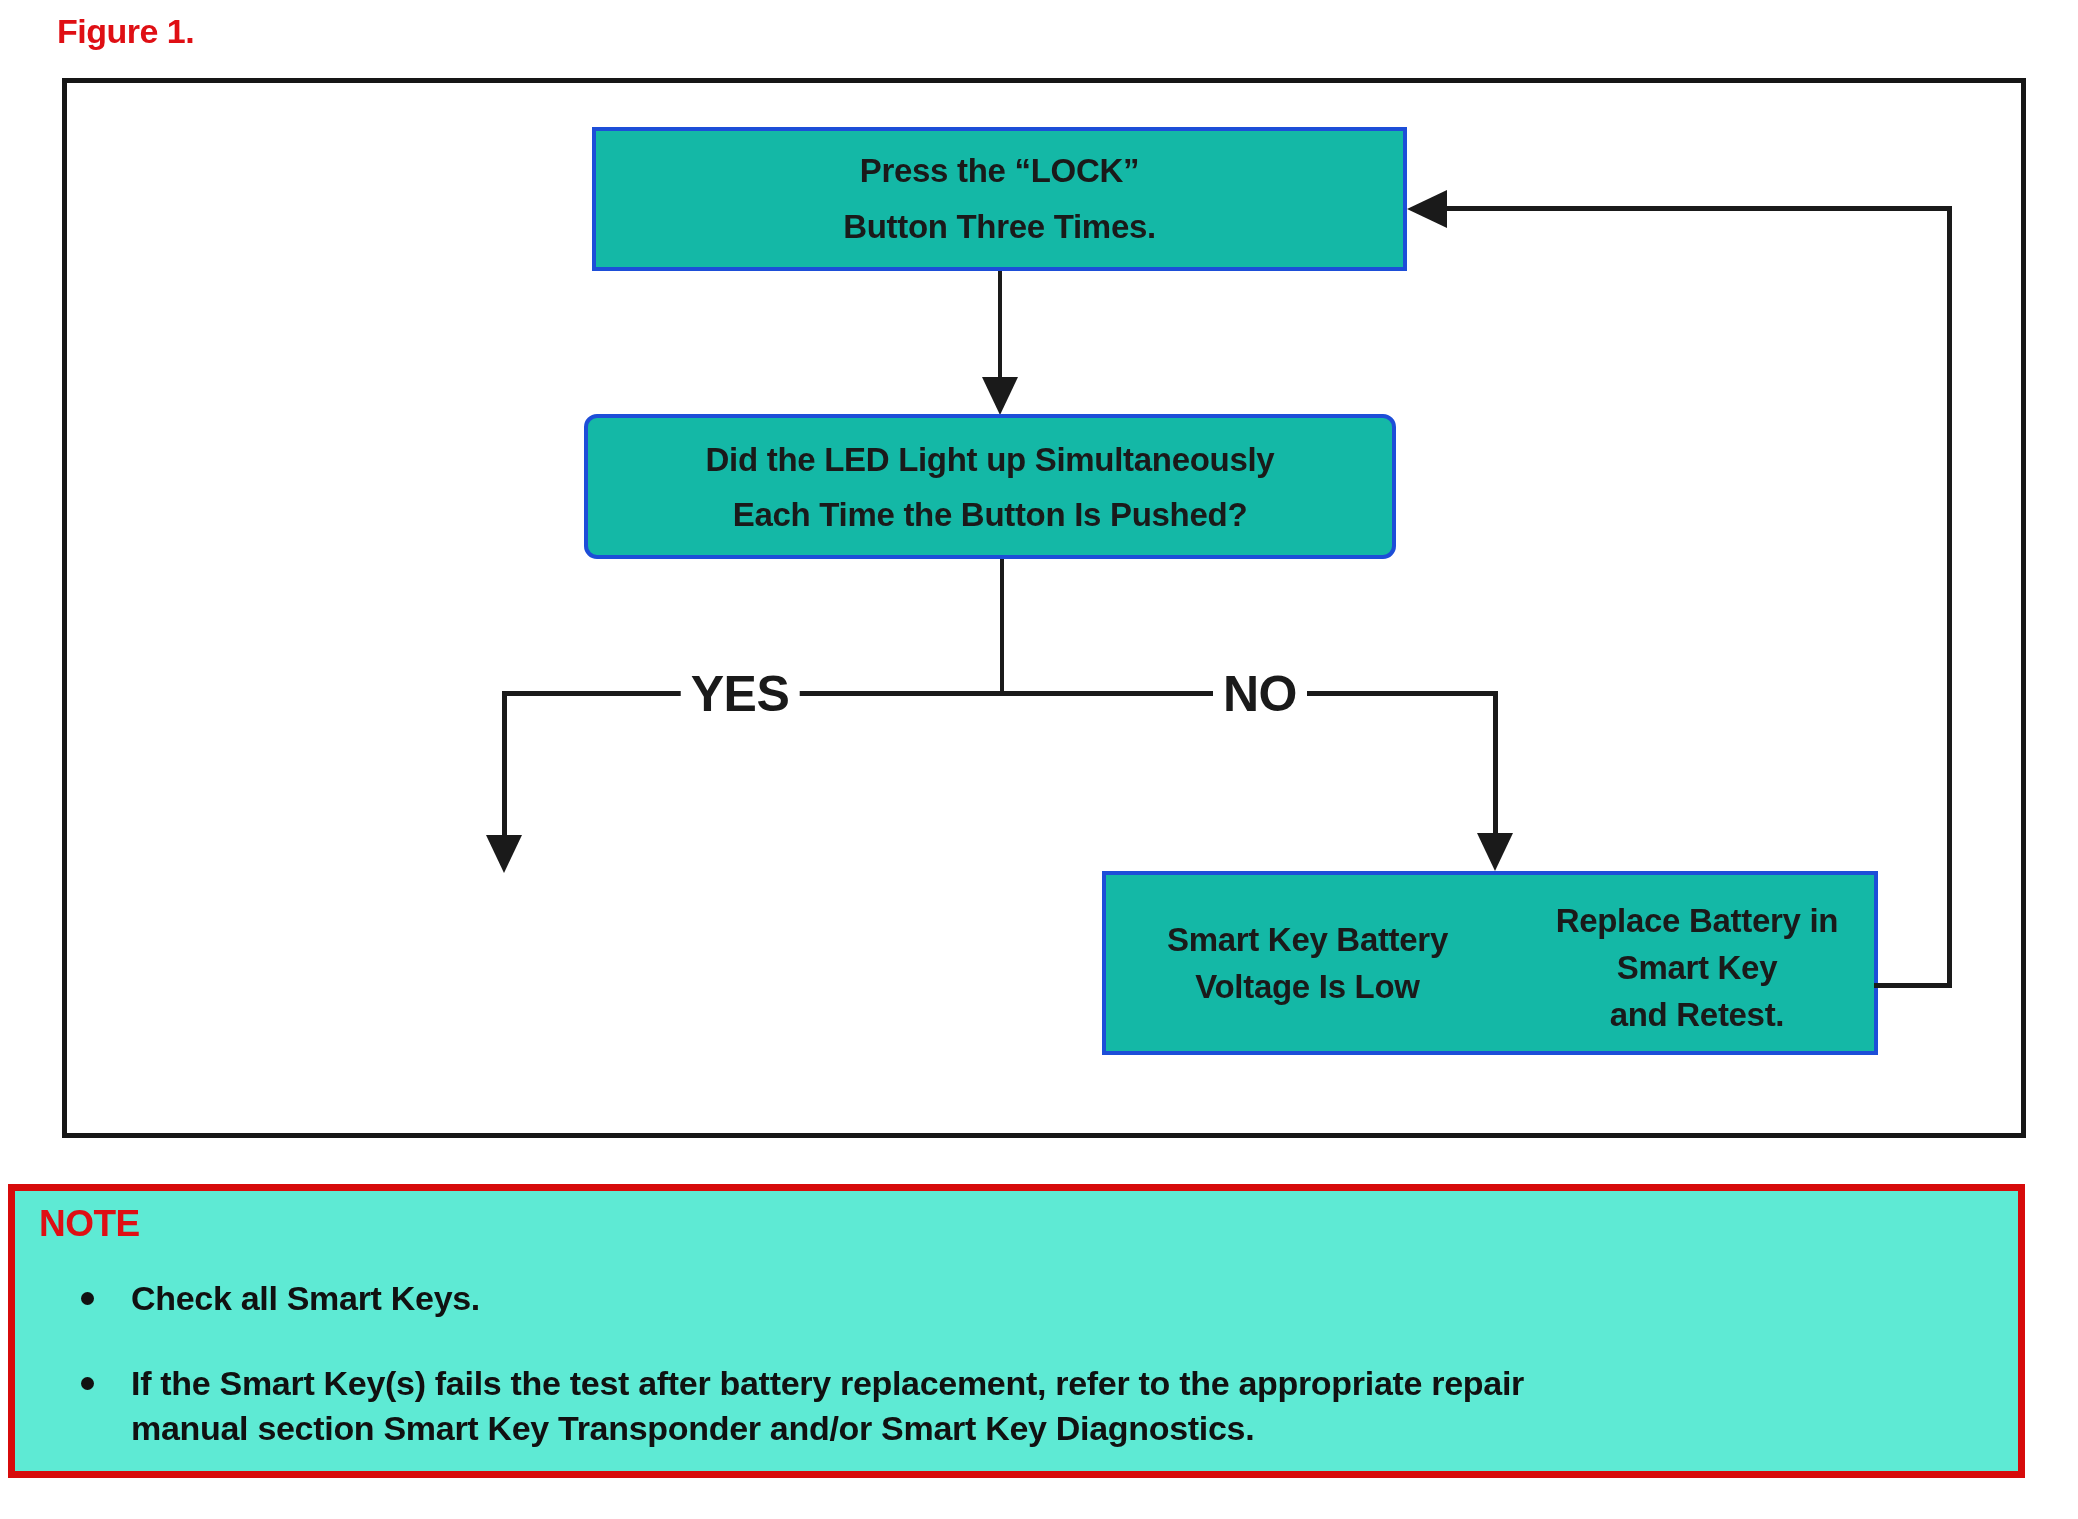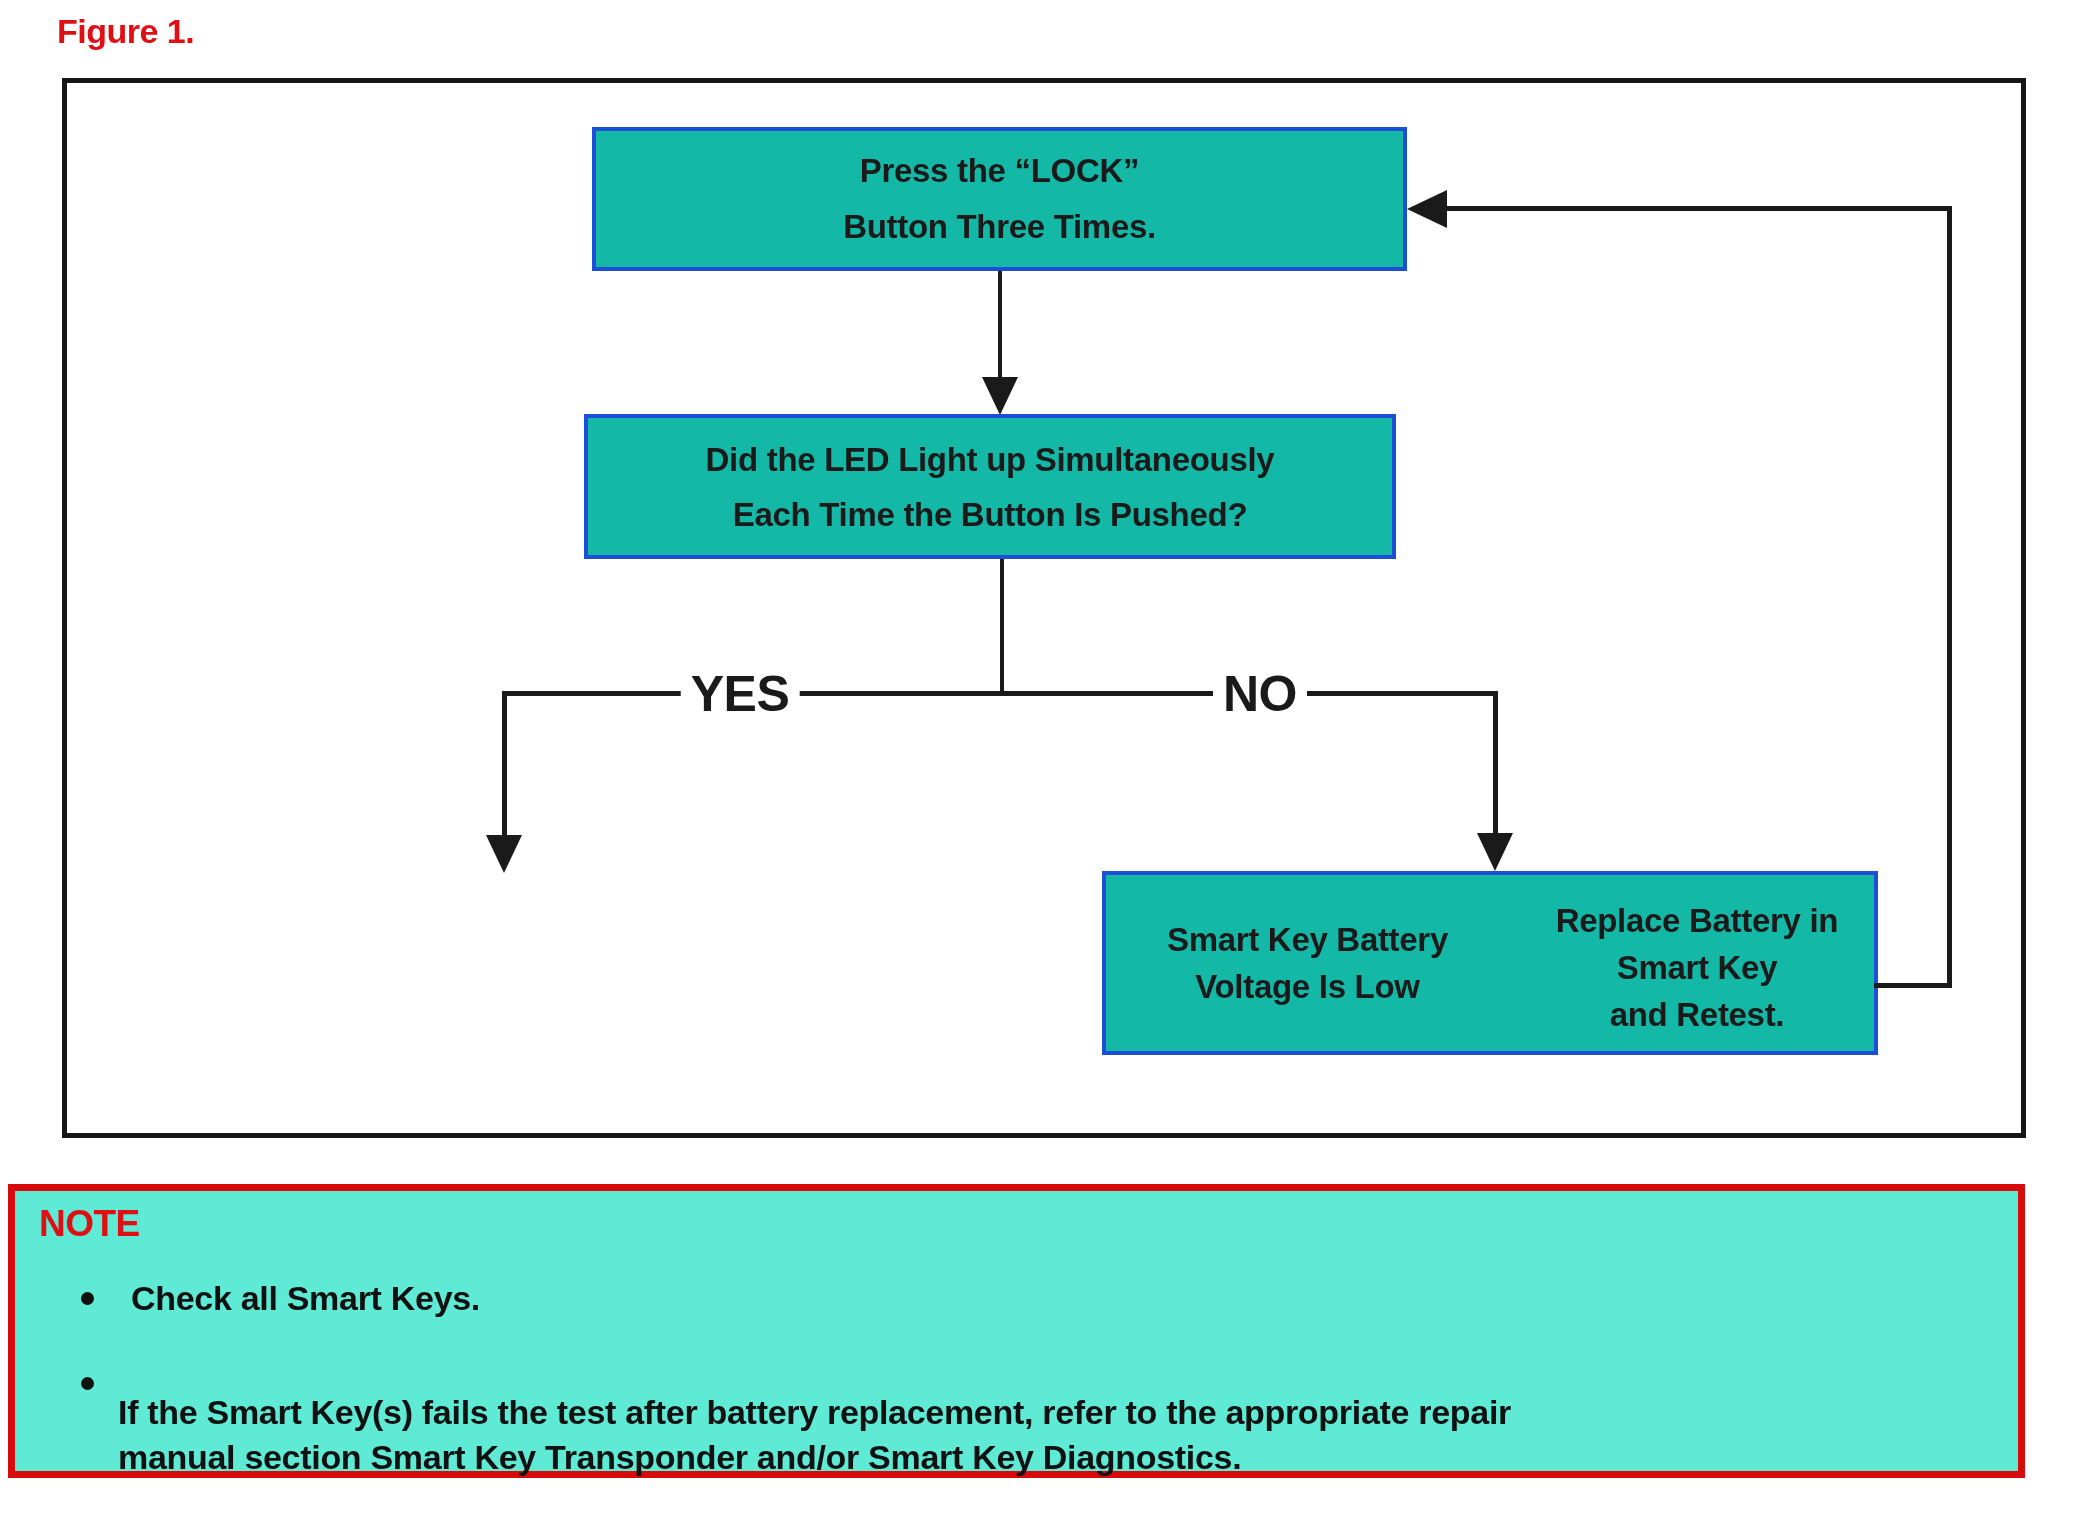--- a/index.html
+++ b/index.html
@@ -34,21 +34,21 @@
     position:absolute;
     border:4px solid #1d4ed8;
     box-sizing:border-box;
     background:#14b8a6;
     display:flex;align-items:center;justify-content:center;
     text-align:center;
     font-weight:bold;
     letter-spacing:-0.3px;
   }
   .node-press-lock{left:592px;top:127px;width:815px;height:144px;font-size:33px;line-height:56px;}
-  .node-led-question{left:584px;top:414px;width:812px;height:145px;font-size:33px;line-height:55px;}
+  .node-led-question{left:584px;top:414px;width:812px;height:145px;font-size:33px;line-height:55px;border-radius:13px;}
   .node-battery-ok{left:133px;top:873px;width:751px;height:142px;font-size:34px;}
   .node-battery-low{left:1102px;top:871px;width:776px;height:184px;font-size:33px;line-height:47px;flex-direction:row;gap:11px;}
   .node-battery-low .action{margin-top:8px;}
 
   
   .line{position:absolute;background:#1a1a1a;}
   .v-line{width:5px;}
   .h-line{height:5px;}
 
   
@@ -97,21 +97,21 @@
     line-height:45px;
   }
   .note-bullet .dot{
     width:13px;height:13px;border-radius:50%;
     background:#111111;
     margin:16px 0 0 0;
     flex:0 0 13px;
   }
   .note-bullet .btext{margin-left:37px;}
   .bullet-1{left:66px;top:85px;width:1880px;text-align:right;}
-  .bullet-2{left:66px;top:170px;width:1880px;flex-direction:column;}
+  .bullet-2{left:66px;top:170px;width:1880px;}
 </style>
 </head>
 <body>
 
 <div class="page">
 
   <div class="figure-label">Figure 1.</div>
 
   <div class="flowchart"></div>
 

